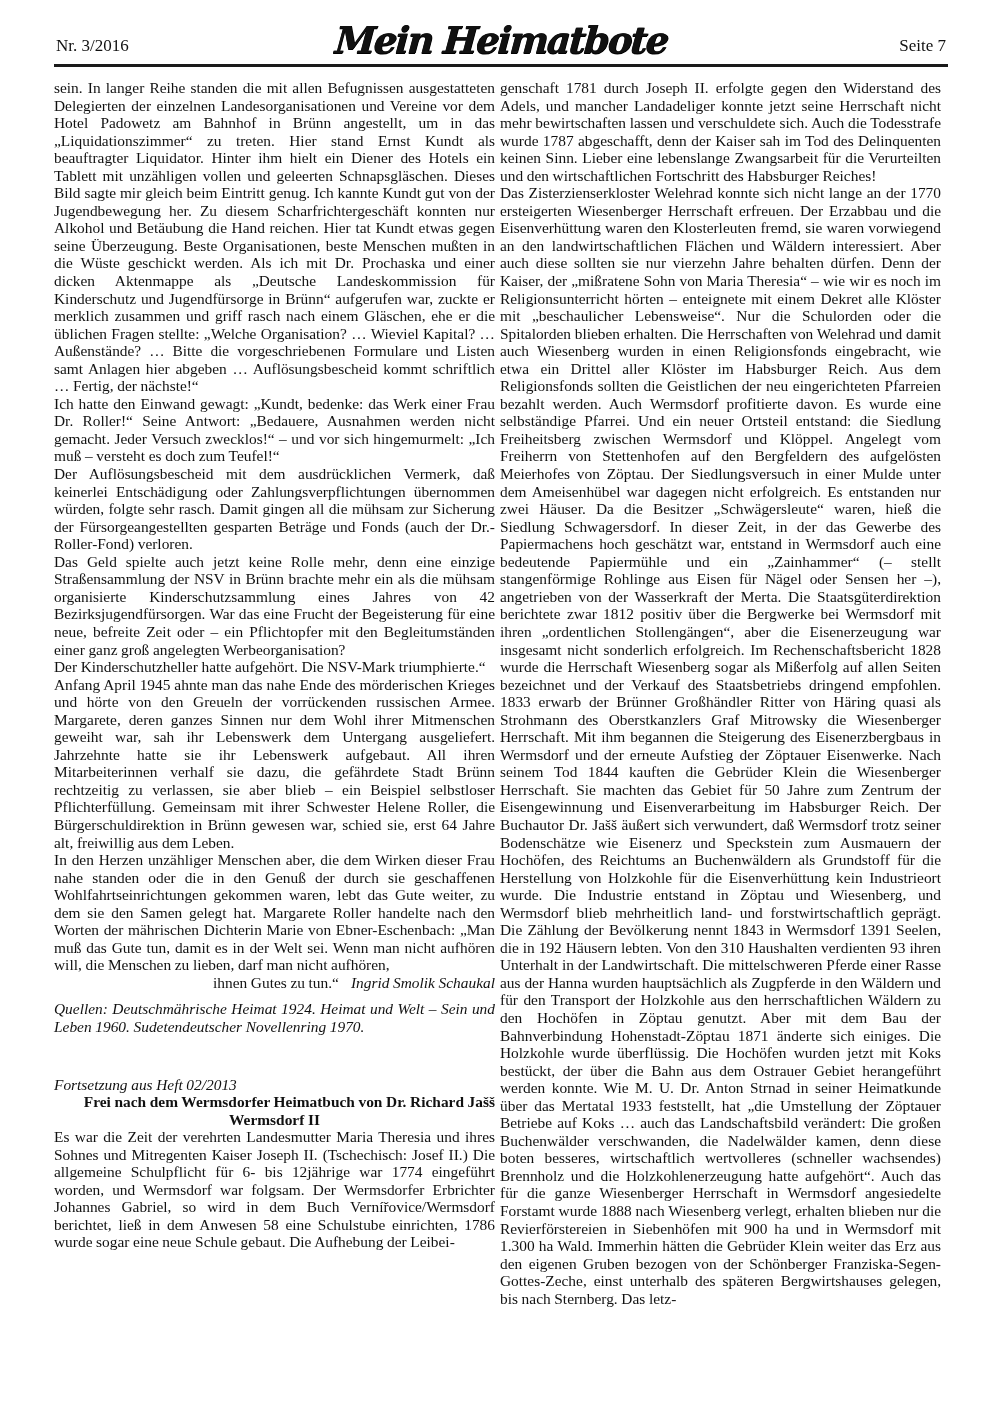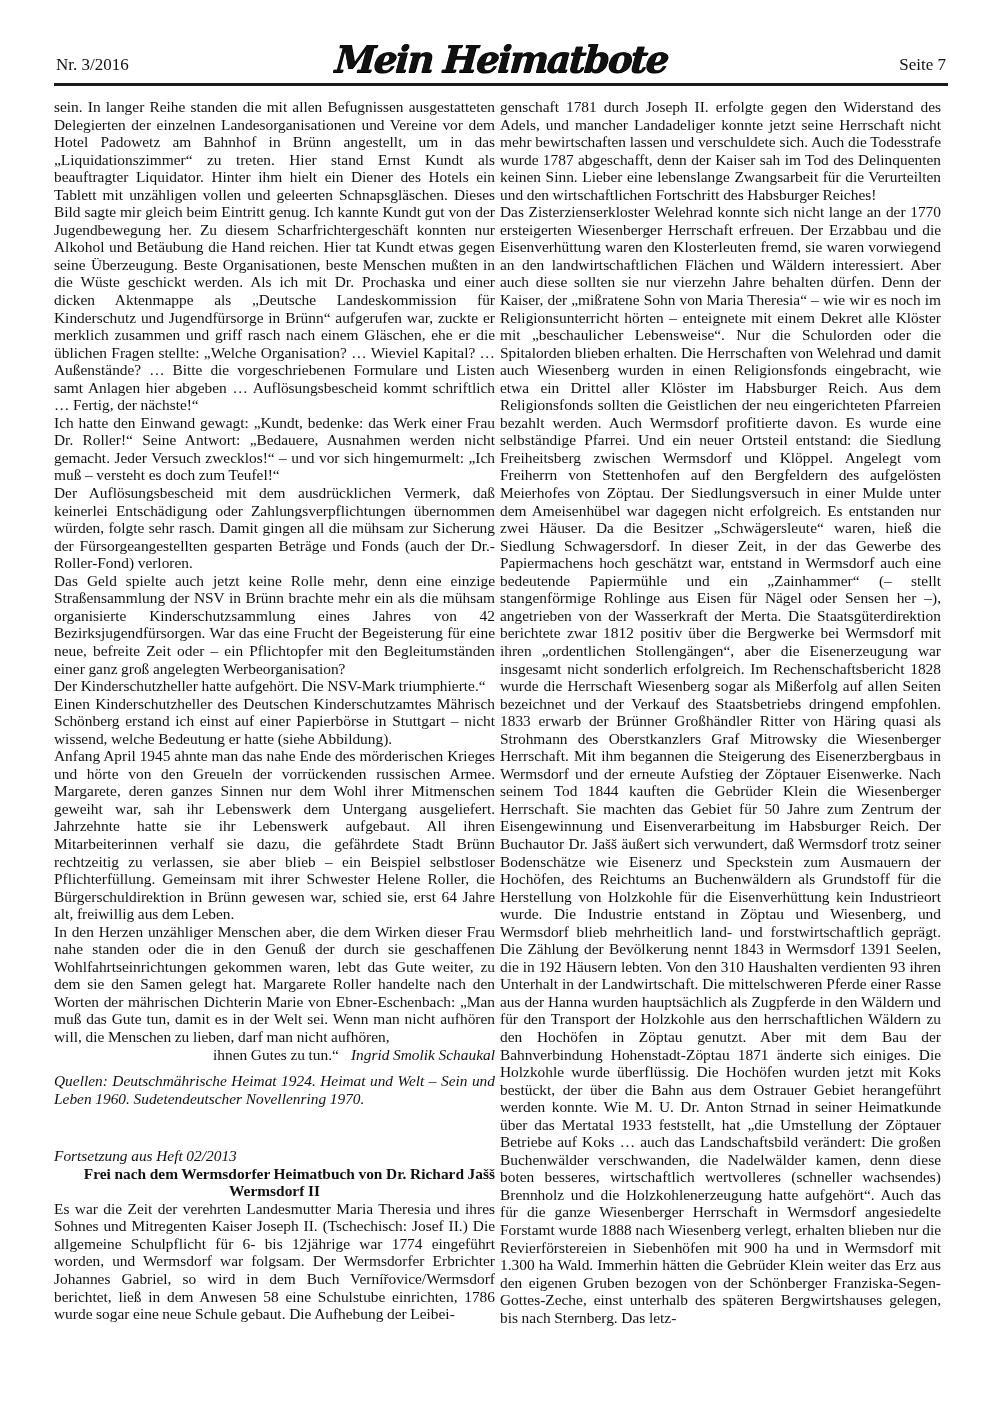--- a/index.html
+++ b/index.html
@@ -13,21 +13,21 @@
   }
   .page {
     position: absolute;
     inset: 0;
     padding: 0 52px 0 54px;
     box-sizing: border-box;
   }
   
   .header {
     position: relative;
-    height: 83px;
+    height: 64px;
   }
   .issue-no {
     position: absolute;
     left: 2px;
     bottom: 8px;
     font-size: 17px;
   }
   .page-no {
     position: absolute;
     right: 2px;
@@ -111,21 +111,20 @@
   <hr class="header-rule">
 
   <div class="columns">
 
     <div class="col">
       <p>sein. In langer Reihe standen die mit allen Befugnissen ausgestatteten Delegierten der einzelnen Landesorganisationen und Vereine vor dem Hotel Padowetz am Bahnhof in Brünn angestellt, um in das „Liquidationszimmer“ zu treten. Hier stand Ernst Kundt als beauftragter Liquidator. Hinter ihm hielt ein Diener des Hotels ein Tablett mit unzähligen vollen und geleerten Schnapsgläschen. Dieses Bild sagte mir gleich beim Eintritt genug. Ich kannte Kundt gut von der Jugendbewegung her. Zu diesem Scharfrichtergeschäft konnten nur Alkohol und Betäubung die Hand reichen. Hier tat Kundt etwas gegen seine Überzeugung. Beste Organisationen, beste Menschen mußten in die Wüste geschickt werden. Als ich mit Dr. Prochaska und einer dicken Aktenmappe als „Deutsche Landeskommission für Kinderschutz und Jugendfürsorge in Brünn“ aufgerufen war, zuckte er merklich zusammen und griff rasch nach einem Gläschen, ehe er die üblichen Fragen stellte: „Welche Organisation? … Wieviel Kapital? … Außenstände? … Bitte die vorgeschriebenen Formulare und Listen samt Anlagen hier abgeben … Auflösungsbescheid kommt schriftlich … Fertig, der nächste!“</p>
       <p>Ich hatte den Einwand gewagt: „Kundt, bedenke: das Werk einer Frau Dr. Roller!“ Seine Antwort: „Bedauere, Ausnahmen werden nicht gemacht. Jeder Versuch zwecklos!“ – und vor sich hingemurmelt: „Ich muß – versteht es doch zum Teufel!“</p>
       <p>Der Auflösungsbescheid mit dem ausdrücklichen Vermerk, daß keinerlei Entschädigung oder Zahlungsverpflichtungen übernommen würden, folgte sehr rasch. Damit gingen all die mühsam zur Sicherung der Fürsorgeangestellten gesparten Beträge und Fonds (auch der Dr.-Roller-Fond) verloren.</p>
       <p>Das Geld spielte auch jetzt keine Rolle mehr, denn eine einzige Straßensammlung der NSV in Brünn brachte mehr ein als die mühsam organisierte Kinderschutzsammlung eines Jahres von 42 Bezirksjugendfürsorgen. War das eine Frucht der Begeisterung für eine neue, befreite Zeit oder – ein Pflichtopfer mit den Begleitumständen einer ganz groß angelegten Werbeorganisation?</p>
       <p>Der Kinderschutzheller hatte aufgehört. Die NSV-Mark triumphierte.“</p>
-      <p>Einen Kinderschutzheller des Deutschen Kinderschutzamtes Mährisch Schönberg erstand ich einst auf einer Papierbörse in Stuttgart – nicht wissend, welche Bedeutung er hatte (siehe Abbildung).</p>
       <p>Anfang April 1945 ahnte man das nahe Ende des mörderischen Krieges und hörte von den Greueln der vorrückenden russischen Armee. Margarete, deren ganzes Sinnen nur dem Wohl ihrer Mitmenschen geweiht war, sah ihr Lebenswerk dem Untergang ausgeliefert. Jahrzehnte hatte sie ihr Lebenswerk aufgebaut. All ihren Mitarbeiterinnen verhalf sie dazu, die gefährdete Stadt Brünn rechtzeitig zu verlassen, sie aber blieb – ein Beispiel selbstloser Pflichterfüllung. Gemeinsam mit ihrer Schwester Helene Roller, die Bürgerschuldirektion in Brünn gewesen war, schied sie, erst 64 Jahre alt, freiwillig aus dem Leben.</p>
       <p>In den Herzen unzähliger Menschen aber, die dem Wirken dieser Frau nahe standen oder die in den Genuß der durch sie geschaffenen Wohlfahrtseinrichtungen gekommen waren, lebt das Gute weiter, zu dem sie den Samen gelegt hat. Margarete Roller handelte nach den Worten der mährischen Dichterin Marie von Ebner-Eschenbach: „Man muß das Gute tun, damit es in der Welt sei. Wenn man nicht aufhören will, die Menschen zu lieben, darf man nicht aufhören,</p>
       <div class="closing-line">
         <span>ihnen Gutes zu tun.“</span>
         <span class="signature">Ingrid Smolik Schaukal</span>
       </div>
       <p class="sources">Quellen: Deutschmährische Heimat 1924. Heimat und Welt – Sein und Leben 1960. Sudetendeutscher Novellenring 1970.</p>
       <p class="continuation">Fortsetzung aus Heft 02/2013</p>
       <p class="article-title">Frei nach dem Wermsdorfer Heimatbuch von Dr. Richard Jašš</p>
       <p class="article-subtitle">Wermsdorf II</p>

